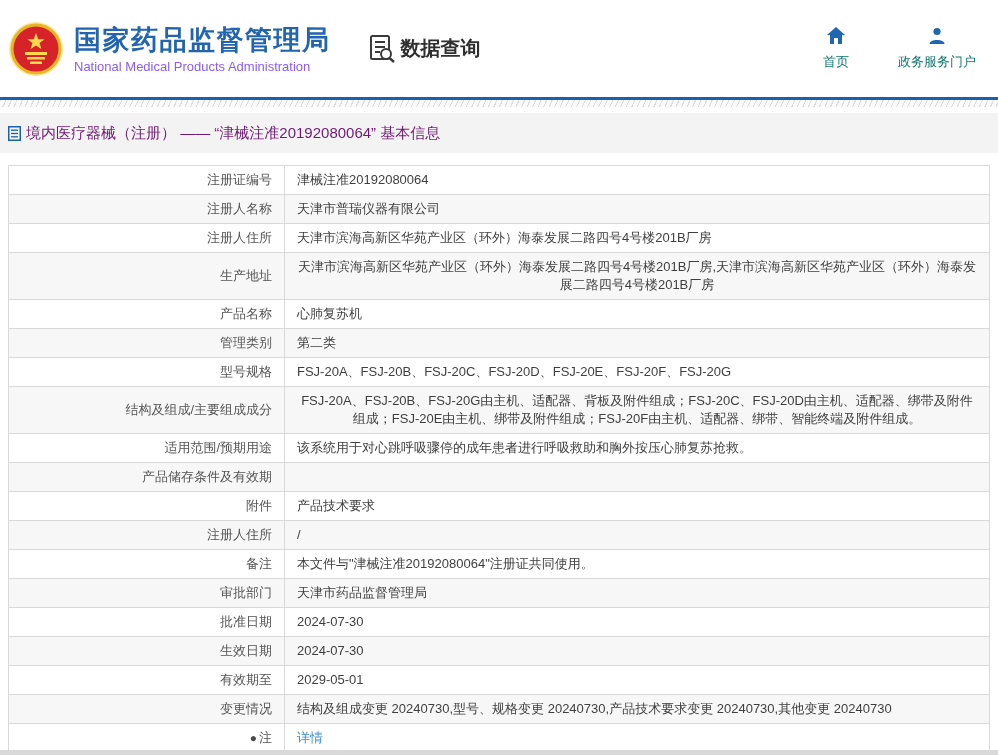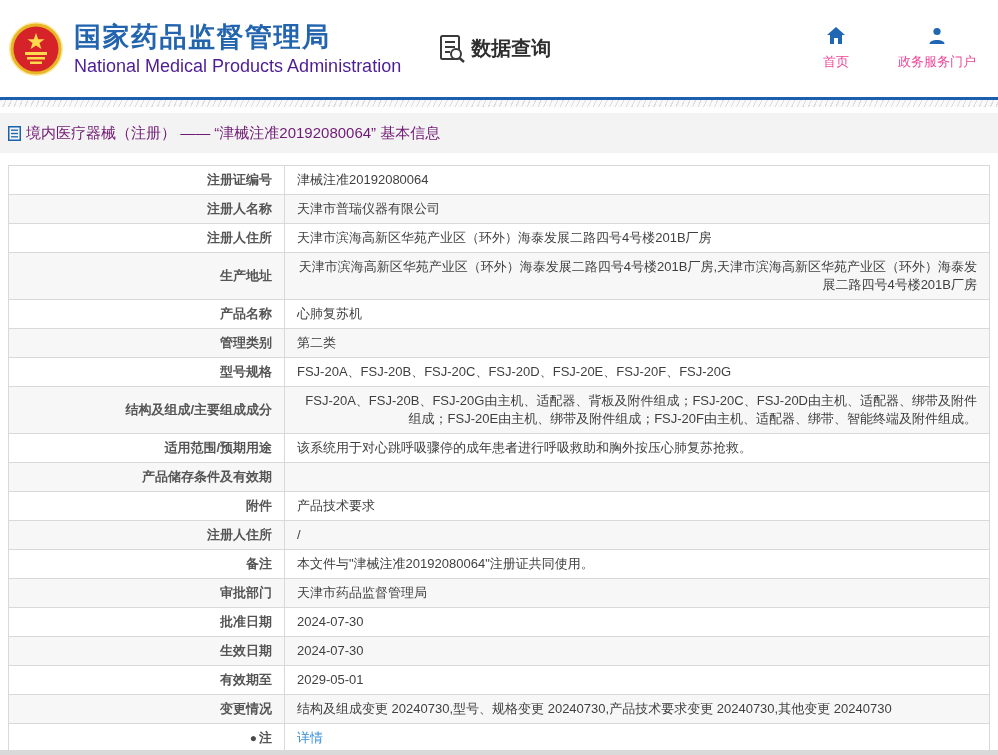--- a/index.html
+++ b/index.html
@@ -7,49 +7,49 @@
   .page {
     width:998px; height:755px; position:relative; overflow:hidden;
     font-family:"Liberation Sans","DejaVu Sans",sans-serif; background:#ffffff;
   }
   
   .header { height:97px; display:flex; align-items:center; padding:0 18px 0 8px; }
   .logo-block { display:flex; align-items:center; cursor:pointer; }
   .emblem { width:56px; height:56px; flex:0 0 56px; margin-right:10px; }
   .org-names { display:flex; flex-direction:column; }
   .org-cn { font-size:27px; font-weight:bold; color:#2264ae; letter-spacing:1.5px; line-height:32px; }
-  .org-en { font-size:18px; color:#4c1d95; margin-top:3px; }
+  .org-en { font-size:13px; color:#8b5cf6; margin-top:3px; }
   .section-entry { display:flex; align-items:flex-start; margin-left:38px; cursor:pointer; }
   .section-entry .dq-icon { width:26px; height:28px; margin-right:6px; }
   .section-label { font-size:20px; font-weight:600; color:#2f2f2f; }
   .header-nav { margin-left:auto; display:flex; gap:38px; padding-right:4px; }
   .nav-item { display:flex; flex-direction:column; align-items:center; cursor:pointer; min-width:48px; }
   .nav-item svg { width:20px; height:20px; }
-  .nav-label { font-size:13px; color:#ec4899; margin-top:7px; white-space:nowrap; }
+  .nav-label { font-size:13px; color:#0f766e; margin-top:7px; white-space:nowrap; }
   
   .blue-line { height:3px; background:#1c5fae; }
   .hatch-band { height:7px; background:repeating-linear-gradient(115deg,#dcdcdc 0 1px,#fafafa 1px 5px); }
   
   .breadcrumb-bar {
     margin-top:6px; height:40px; background:#f3f3f3;
     display:flex; align-items:center; padding-left:8px;
   }
   .bc-icon { width:13px; height:15px; margin-right:5px; flex:0 0 13px; }
   .bc-title { font-size:15px; color:#701a75; }
   
   .info-table { margin:12px 8px 0 8px; border:1px solid #d9d9d9; background:#fff; }
   .tr { display:flex; border-top:1px solid #d9d9d9; background:#ffffff; }
   .tr:first-child { border-top:none; }
   .tr:nth-child(even) { background:#f7f7f7; }
   .td { font-size:13px; line-height:18px; padding:5px 12px; display:flex; align-items:center; }
   .td.label {
     width:276px; flex:0 0 276px; justify-content:flex-end; text-align:right;
-    color:#555555; border-right:1px solid #d9d9d9;font-weight:bold;
+    color:#555555; border-right:1px solid #d9d9d9;
   }
-  .td.value { flex:1; color:#3f3f3f; text-align:right; }
+  .td.value { flex:1; color:#3f3f3f; text-align:center; }
   .note-ico { color:#4a4a4a; margin-right:2px; font-size:12px; }
   a.detail-link { color:#3a8fd9; text-decoration:none; cursor:pointer; }
   
   .footer-strip { position:absolute; left:0; right:0; bottom:0; height:5px; background:#d9d9d9; }
 </style>
 </head>
 <body>
 
 <div class="page">
 

